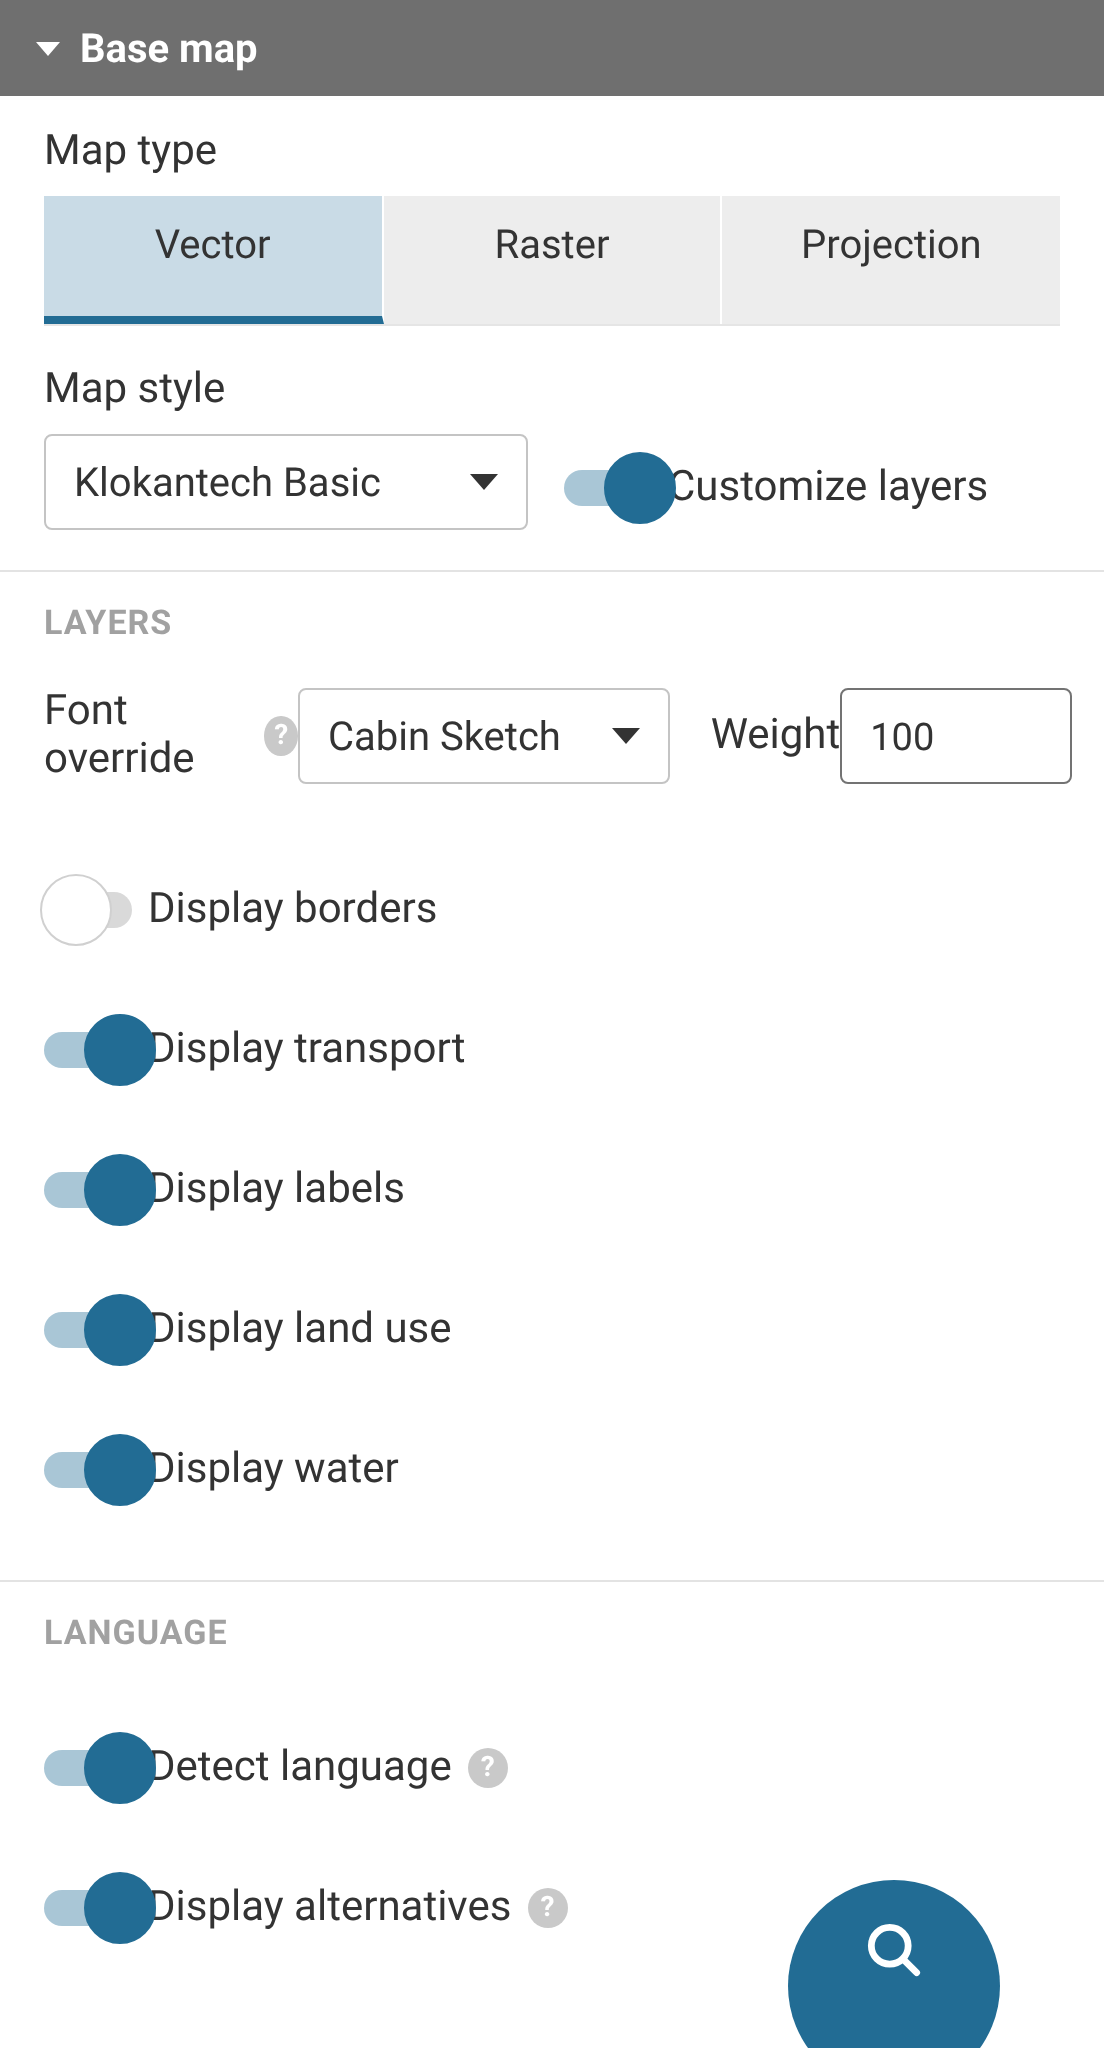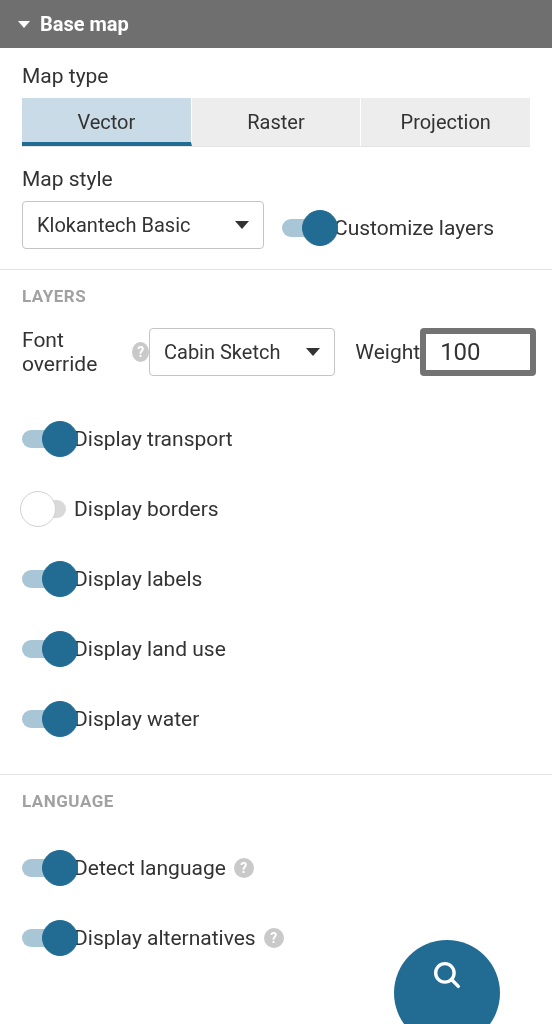--- a/index.html
+++ b/index.html
@@ -52,21 +52,21 @@
       background: #ededed;
       font-size: 20px;
       color: #333;
       border-right: 1px solid #fff;
       cursor: pointer;
     }
     .tab:last-child { border-right: none; }
     .tab.active {
       background: #c9dbe6;
       border-bottom: 4px solid #226c94;
-      padding-bottom: 8px;
+      padding-bottom: 24px;
       font-weight: 400;
     }
     .row {
       display: flex;
       align-items: center;
       gap: 18px;
     }
     .select {
       position: relative;
       border: 1px solid #c4c4c4;
@@ -86,27 +86,27 @@
       top: 50%;
       transform: translateY(-50%);
       width: 0; height: 0;
       border-left: 7px solid transparent;
       border-right: 7px solid transparent;
       border-top: 8px solid #333;
     }
     .select.map-style { width: 242px; }
     .select.font-override { width: 210px; }
     .input-text {
-      border: 6px solid #737373;
+      border: 1px solid #737373;
       border-radius: 4px;
       height: 48px;
       display: flex;
       align-items: center;
       padding: 0 14px;
-      font-size: 24px;
+      font-size: 19px;
       color: #333;
       background: #fff;
       width: 116px;
     }
     .toggle-row {
       display: flex;
       align-items: center;
       gap: 0;
       margin-top: 6px;
     }
@@ -247,32 +247,32 @@
     <div class="col">
       <div class="label">Weight</div>
       <div class="input-text">
         <span>100</span>
       </div>
     </div>
   </div>
 
   <div class="layers-list">
     <div class="toggle-row">
+      <div class="toggle">
+          <div class="track"></div>
+          <div class="knob"></div>
+        </div>
+      <span class="toggle-label">Display borders</span>
+    </div>
+    <div class="toggle-row">
       <div class="toggle on">
           <div class="track"></div>
           <div class="knob"></div>
         </div>
       <span class="toggle-label">Display transport</span>
-    </div>
-    <div class="toggle-row">
-      <div class="toggle">
-          <div class="track"></div>
-          <div class="knob"></div>
-        </div>
-      <span class="toggle-label">Display borders</span>
     </div>
     <div class="toggle-row">
       <div class="toggle on">
           <div class="track"></div>
           <div class="knob"></div>
         </div>
       <span class="toggle-label">Display labels</span>
     </div>
     <div class="toggle-row">
       <div class="toggle on">

